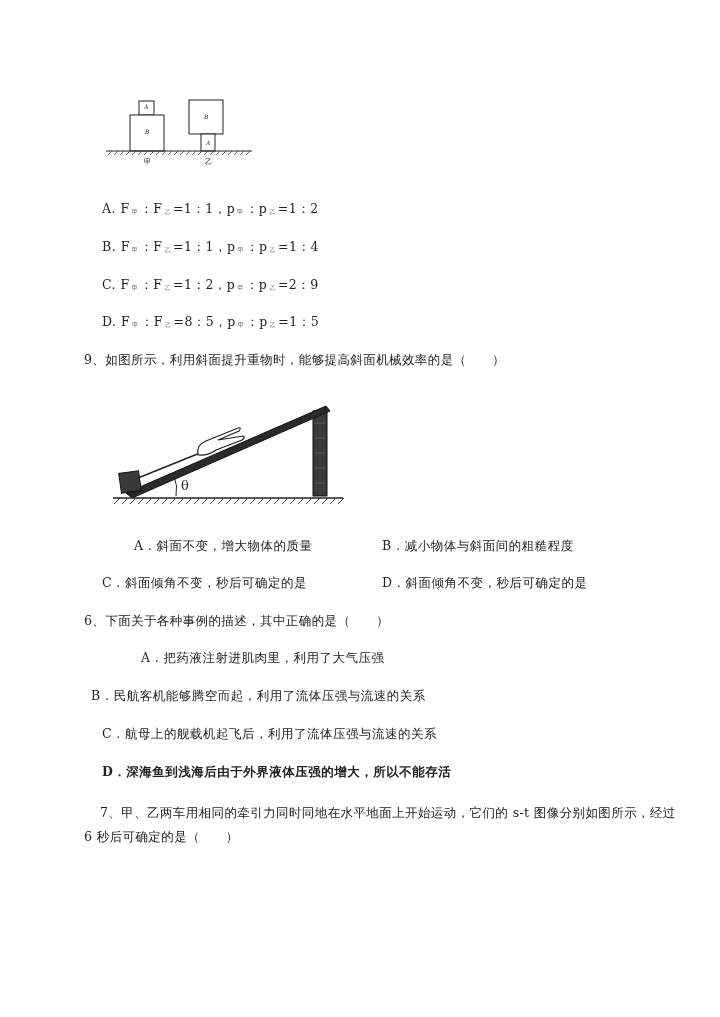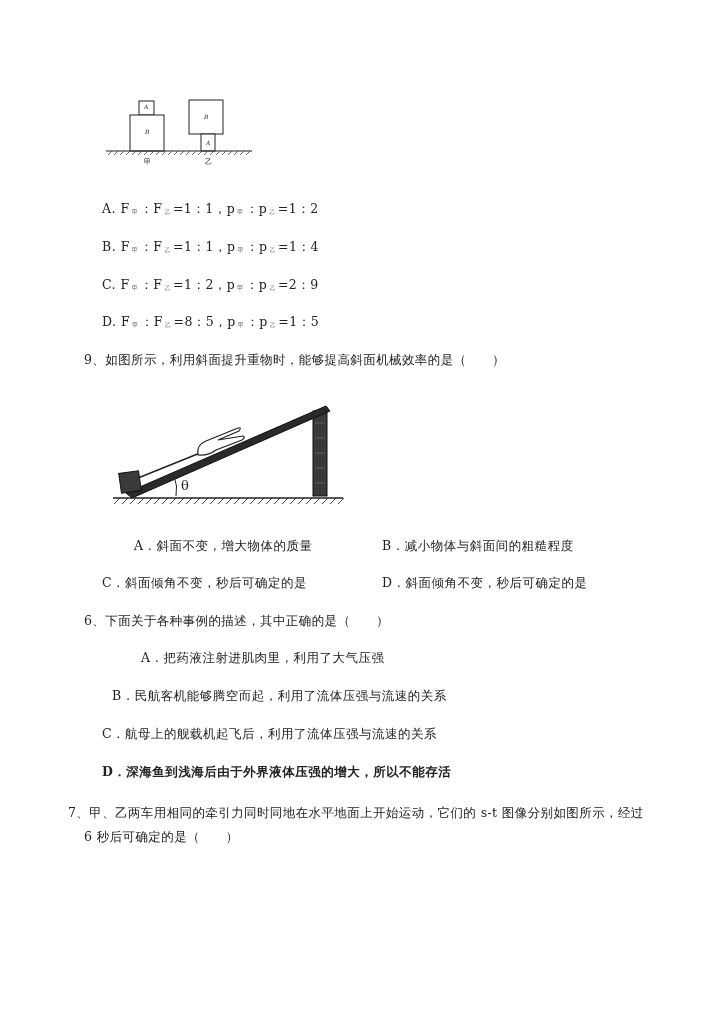--- a/index.html
+++ b/index.html
@@ -135,18 +135,18 @@
   <span class="abs" style="left:73px;top:80px;font-size:13px;">θ</span>
 </div>
 
 <div class="abs opt" style="left:102px;top:538px;margin-left:32px;">A．斜面不变，增大物体的质量</div>
 <div class="abs opt" style="left:382px;top:538px;">B．减小物体与斜面间的粗糙程度</div>
 <div class="abs opt" style="left:102px;top:575px;">C．斜面倾角不变，秒后可确定的是</div>
 <div class="abs opt" style="left:382px;top:575px;">D．斜面倾角不变，秒后可确定的是</div>
 
 <div class="abs q" style="left:84px;top:613px;text-align:right;">6、下面关于各种事例的描述，其中正确的是（　　）</div>
 <div class="abs opt" style="left:102px;top:650px;margin-left:39px;">A．把药液注射进肌肉里，利用了大气压强</div>
-<div class="abs opt" style="left:112px;top:688px;">B．民航客机能够腾空而起，利用了流体压强与流速的关系</div>
+<div class="abs opt" style="left:91px;top:688px;">B．民航客机能够腾空而起，利用了流体压强与流速的关系</div>
 <div class="abs opt" style="left:102px;top:726px;">C．航母上的舰载机起飞后，利用了流体压强与流速的关系</div>
 <div class="abs opt" style="left:102px;top:764px;font-weight:bold;">D．深海鱼到浅海后由于外界液体压强的增大，所以不能存活</div>
 
-<div class="abs q" style="left:68px;top:805px;">7、甲、乙两车用相同的牵引力同时同地在水平地面上开始运动，它们的 s-t 图像分别如图所示，经过</div>
+<div class="abs q" style="left:100px;top:805px;">7、甲、乙两车用相同的牵引力同时同地在水平地面上开始运动，它们的 s-t 图像分别如图所示，经过</div>
 <div class="abs q" style="left:84px;top:829px;">6 秒后可确定的是（　　）</div>
 
 </body></html>

